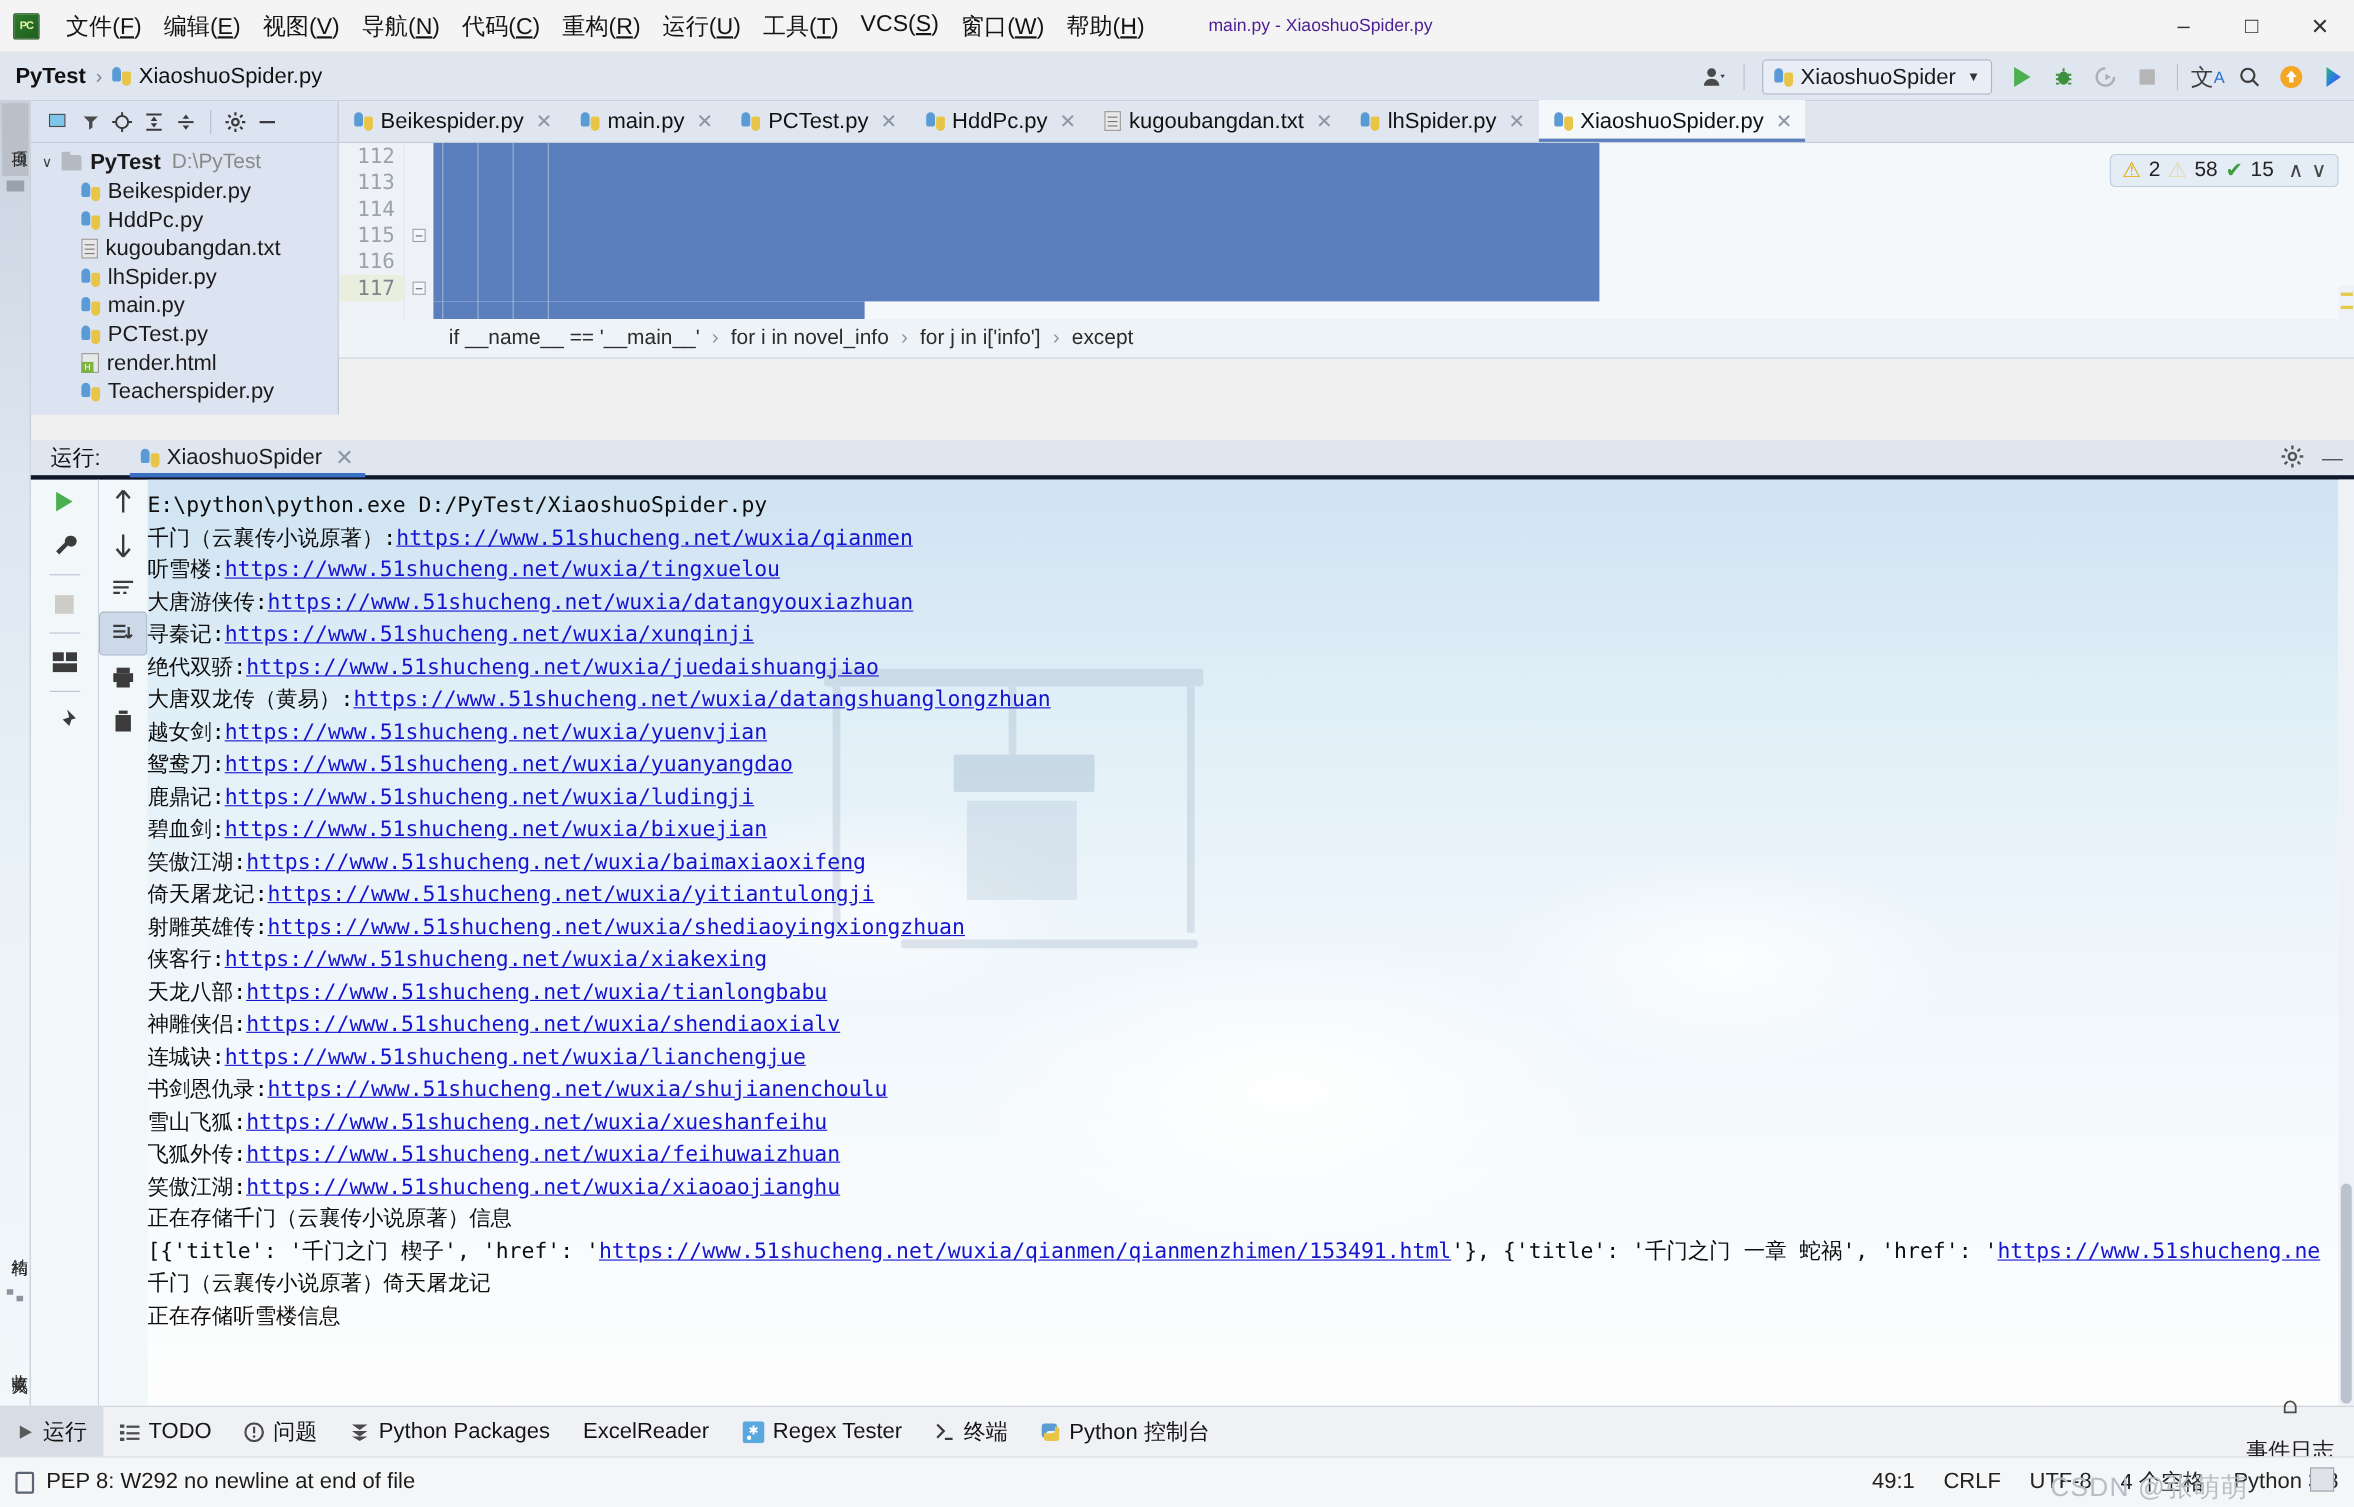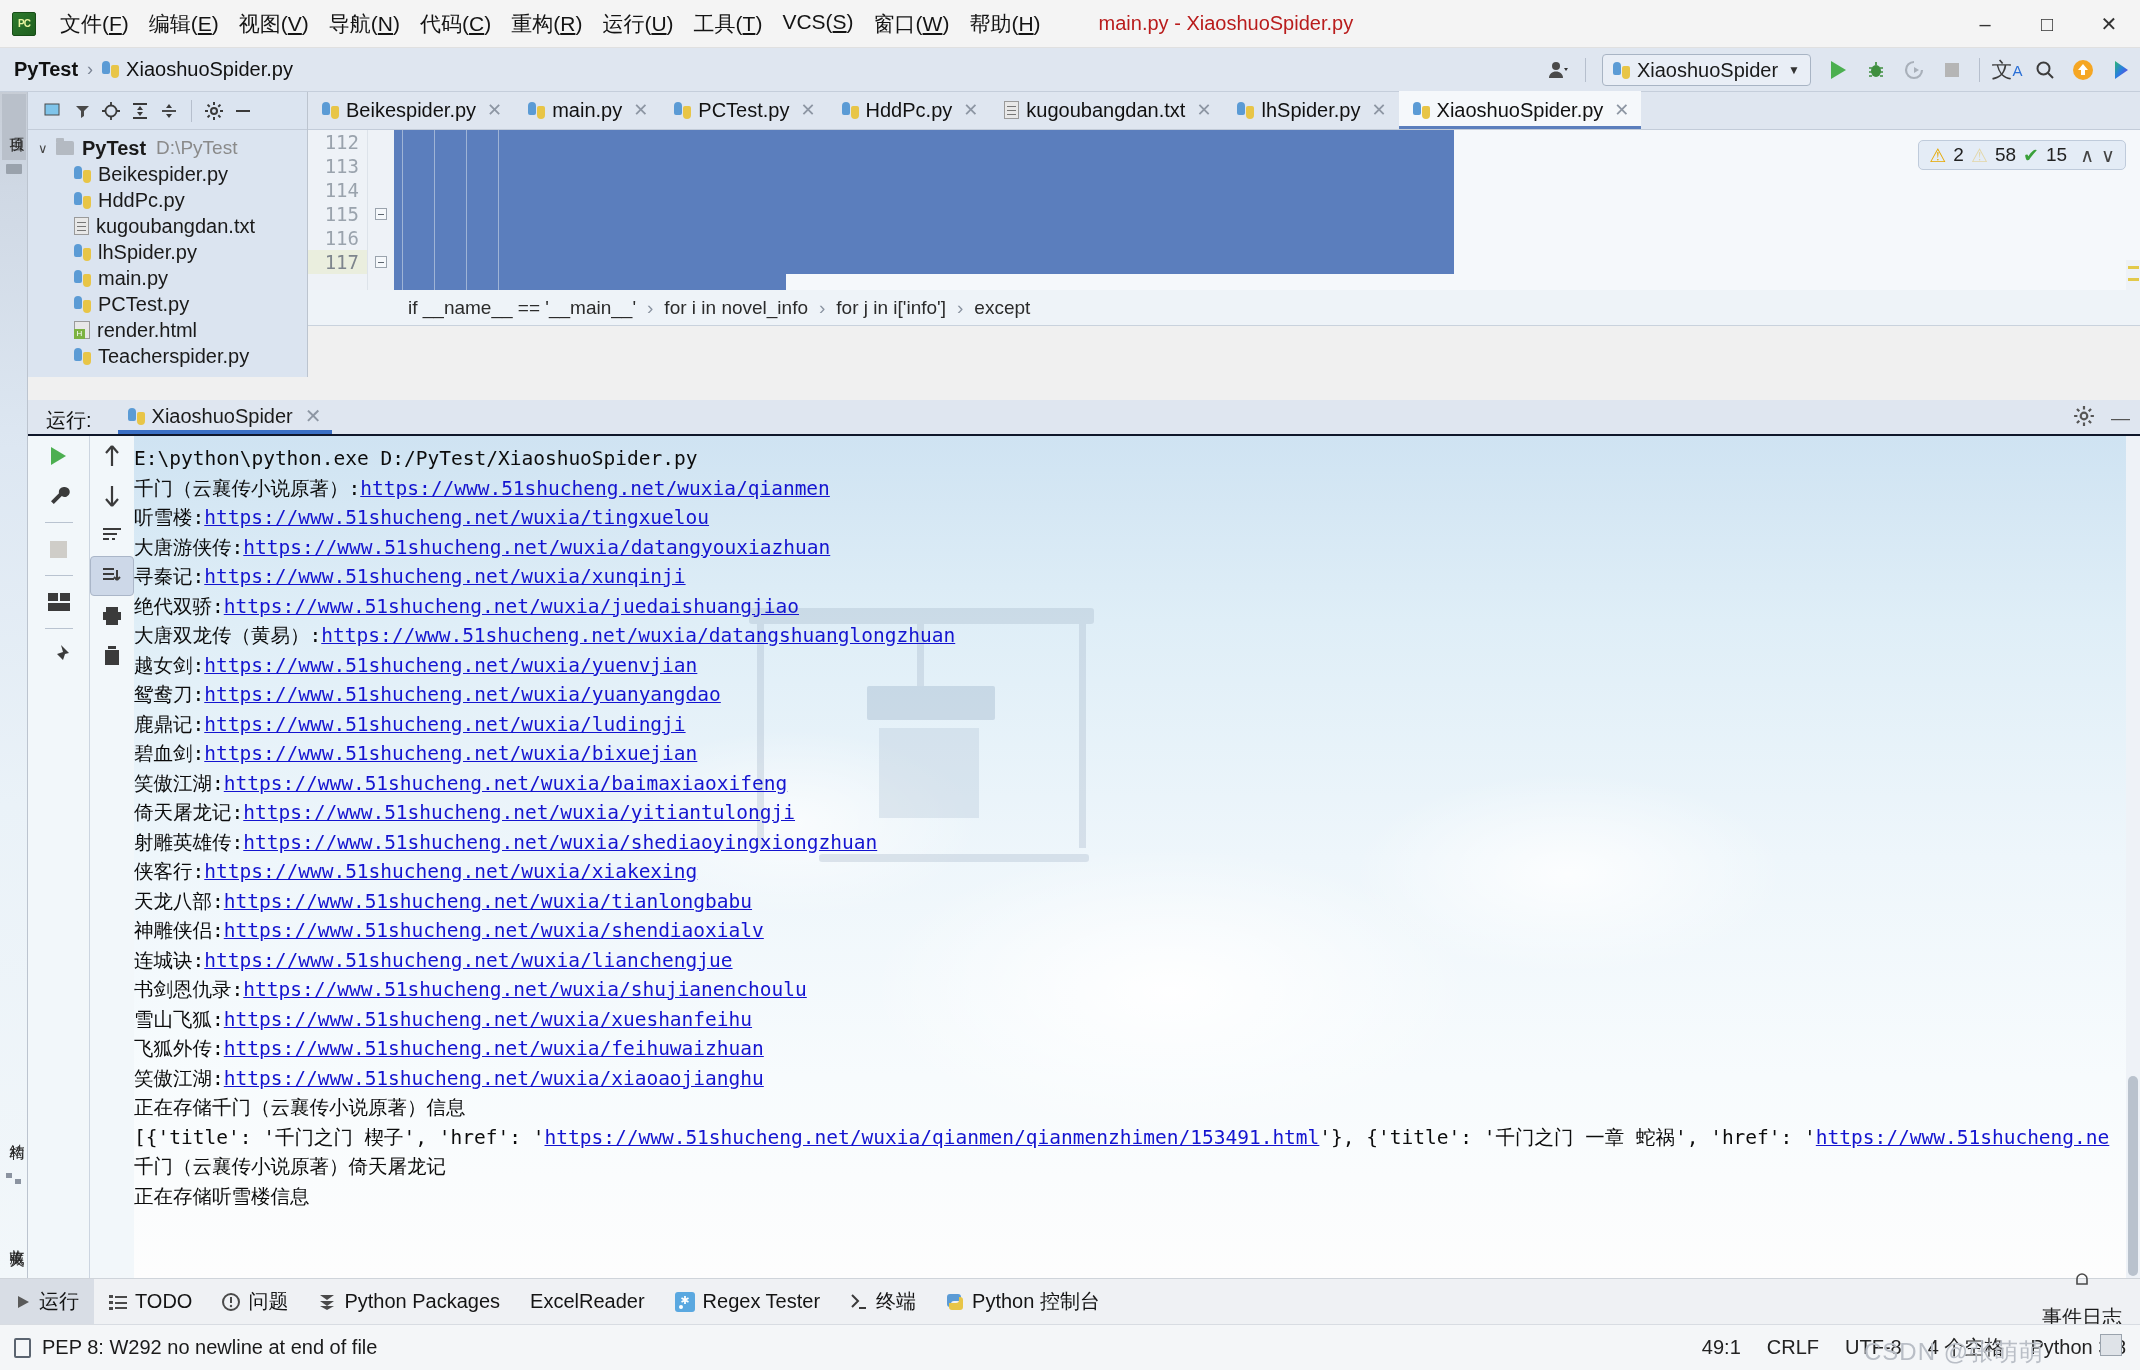--- a/index.html
+++ b/index.html
@@ -25,21 +25,21 @@
     border:1px solid #174d17; border-radius:2px;
     display:flex; align-items:center; justify-content:center;
     color:#e8f5a0; font-size:10px; font-weight:bold; letter-spacing:-1px;
   }
   .menu-item {
     padding:4px 10px; font-size:21px; color:#141414; cursor:default;
     white-space:nowrap;
   }
   .menu-item u { text-decoration:underline; }
   .win-title {
-    margin-left:48px; font-size:20px; color:#b91c1c;
+    margin-left:48px; font-size:16px; color:#4c1d95;
     white-space:nowrap;
   }
   .win-btns { position:absolute; right:0; top:0; height:48px; display:flex; }
   .win-btn {
     width:62px; height:48px; display:flex; align-items:center; justify-content:center;
     font-size:20px; color:#333;
   }
 
   
   .navbar {
@@ -213,21 +213,21 @@
   }
   .codecrumb .sep { margin:0 11px; color:#8b94a1; }
 
   
   .runwin {
     position:absolute; left:28px; top:400px; width:2112px; height:878px;
     background:#f2f7fa;
   }
   .runhdr {
     position:absolute; left:0; top:0; width:2112px; height:36px;
-    background:#dfe6f0; display:flex; align-items:flex-end; border-bottom:2px solid #0f172a;
+    background:#dfe6f0; display:flex; align-items:center; border-bottom:4px solid #0f172a;
   }
   .runhdr-label { margin-left:18px; font-size:20px; color:#111; }
   .runtab {
     margin-left:26px; height:36px; display:flex; align-items:center;
     padding:0 10px; font-size:20px; position:relative;
   }
   .runtab:after {
     content:''; position:absolute; left:0; right:0; bottom:0; height:4px; background:#3a6fc4;
   }
   .runtab .x { margin-left:12px; color:#8d96a3; }

